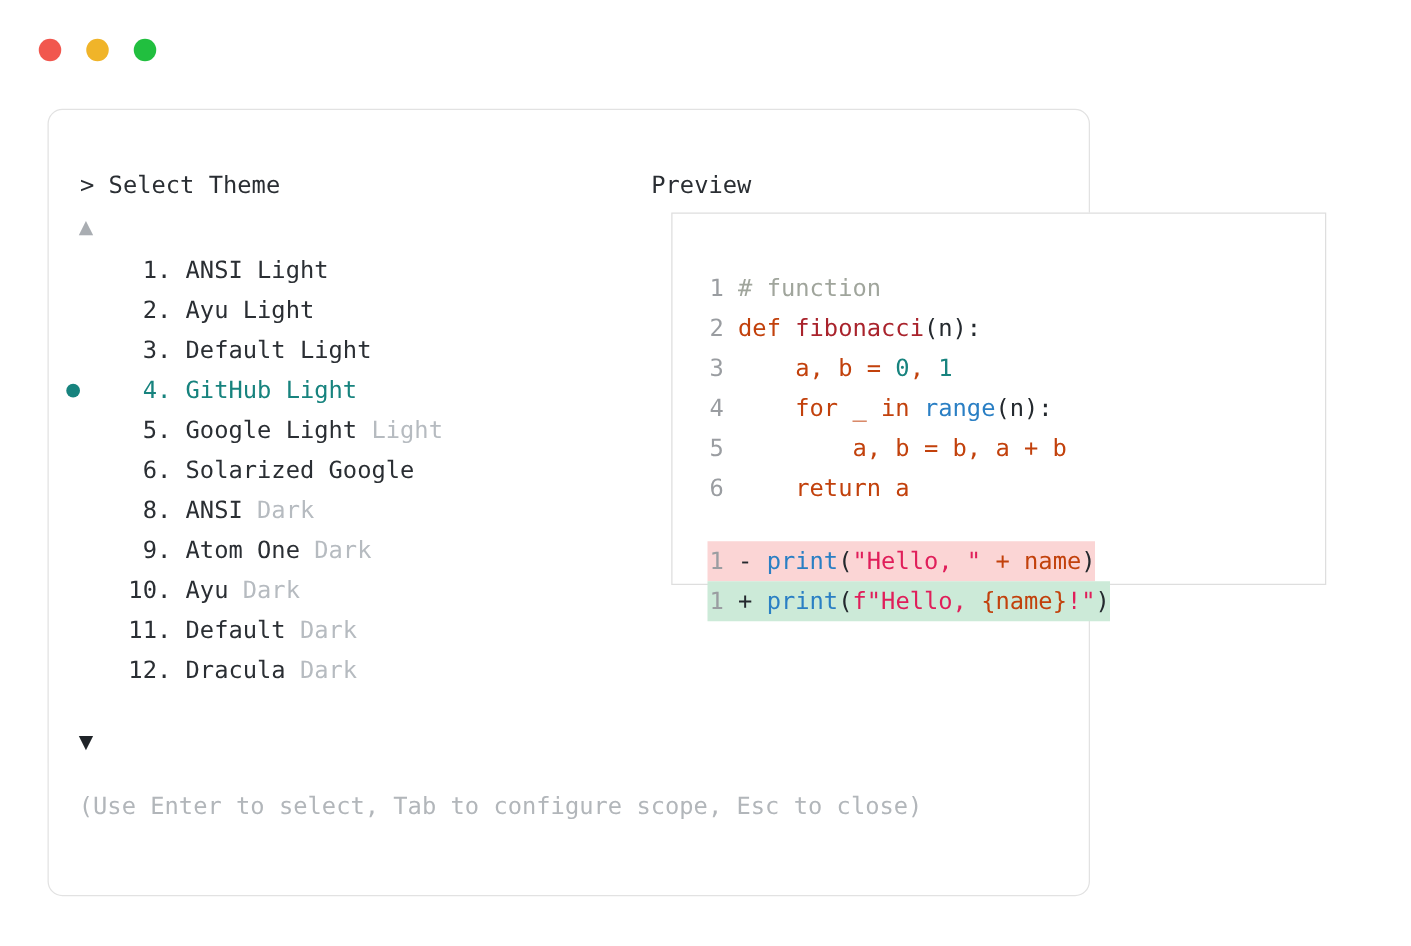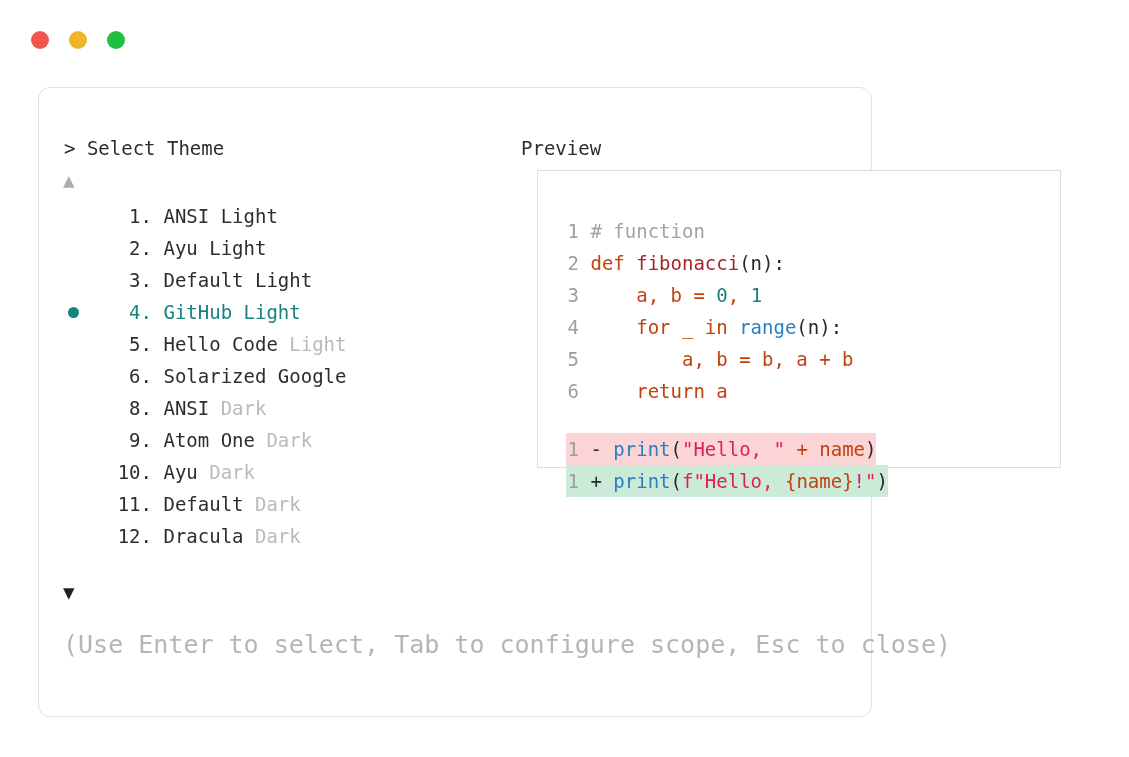--- a/index.html
+++ b/index.html
@@ -60,21 +60,21 @@
     font-size: 15px;
     line-height: 16px;
     font-family: "DejaVu Sans", sans-serif;
   }
   #scroll-up   { top: 85px;  color: #a9adb2; }
   #scroll-down { top: 497px; color: #1f2328; }
 
   
   #theme-list {
     position: absolute;
-    left: 27px; top: 112px;
+    left: 12px; top: 112px;
     width: 420px;
   }
   .theme-row {
     position: relative;
     height: 32px;
     line-height: 32px;
     font-size: 19px;
     white-space: pre;
     color: #2a2e33;
   }
@@ -136,21 +136,21 @@
   .tok-str     { color: #e01e5a; }
   .tok-punct   { color: #24292e; }
   .diff-del { background: #fbd5d5; }
   .diff-add { background: #ccead8; }
   .diff-mark { color: #24292e; }
 
   
   #hint {
     position: absolute;
     left: 24px; top: 545px;
-    font-size: 25px;
+    font-size: 19px;
     line-height: 24px;
     color: #b2b6ba;
     white-space: pre;
   }
 </style>
 </head>
 <body>
 
 <div id="titlebar">
   <div class="dot red"></div>
@@ -166,21 +166,21 @@
 
   <div class="scroll-arrow" id="scroll-up">▲</div>
 
   <div class="scroll-arrow" id="scroll-down">▼</div>
 
   <div id="theme-list">
       <div class="theme-row"><span class="row-num">1.</span><span class="row-name"> ANSI Light</span></div>
       <div class="theme-row"><span class="row-num">2.</span><span class="row-name"> Ayu Light</span></div>
       <div class="theme-row"><span class="row-num">3.</span><span class="row-name"> Default Light</span></div>
       <div class="theme-row selected"><span class="bullet"></span><span class="row-num">4.</span><span class="row-name"> GitHub Light</span></div>
-      <div class="theme-row"><span class="row-num">5.</span><span class="row-name"> Hello Code</span><span class="variant-tag"> Light</span></div>
+      <div class="theme-row"><span class="row-num">5.</span><span class="row-name"> Google Light</span><span class="variant-tag"> Light</span></div>
       <div class="theme-row"><span class="row-num">6.</span><span class="row-name"> Solarized Google</span></div>
       <div class="theme-row"><span class="row-num">8.</span><span class="row-name"> ANSI</span><span class="variant-tag"> Dark</span></div>
       <div class="theme-row"><span class="row-num">9.</span><span class="row-name"> Atom One</span><span class="variant-tag"> Dark</span></div>
       <div class="theme-row"><span class="row-num">10.</span><span class="row-name"> Ayu</span><span class="variant-tag"> Dark</span></div>
       <div class="theme-row"><span class="row-num">11.</span><span class="row-name"> Default</span><span class="variant-tag"> Dark</span></div>
       <div class="theme-row"><span class="row-num">12.</span><span class="row-name"> Dracula</span><span class="variant-tag"> Dark</span></div>
     </div>
 
   <div id="preview-box">
     <div id="code"><span class="code-line"><span class="ln">1</span><span class="tok-plain"> </span><span class="tok-comment"># function</span></span><span class="code-line"><span class="ln">2</span><span class="tok-plain"> def </span><span class="tok-func">fibonacci</span><span class="tok-punct">(n):</span></span><span class="code-line"><span class="ln">3</span><span class="tok-plain">     a, b = </span><span class="tok-num">0</span><span class="tok-plain">, </span><span class="tok-num">1</span></span><span class="code-line"><span class="ln">4</span><span class="tok-plain">     for _ in </span><span class="tok-builtin">range</span><span class="tok-punct">(n):</span></span><span class="code-line"><span class="ln">5</span><span class="tok-plain">         a, b = b, a + b</span></span><span class="code-line"><span class="ln">6</span><span class="tok-plain">     return a</span></span><div class="code-gap"></div><span class="code-line diff-del"><span class="ln">1</span><span class="diff-mark"> - </span><span class="tok-builtin">print</span><span class="tok-punct">(</span><span class="tok-str">"Hello, "</span><span class="tok-plain"> + name</span><span class="tok-punct">)</span></span><span class="code-line diff-add"><span class="ln">1</span><span class="diff-mark"> + </span><span class="tok-builtin">print</span><span class="tok-punct">(</span><span class="tok-str">f"Hello, </span><span class="tok-plain">{name}</span><span class="tok-str">!"</span><span class="tok-punct">)</span></span></div>

